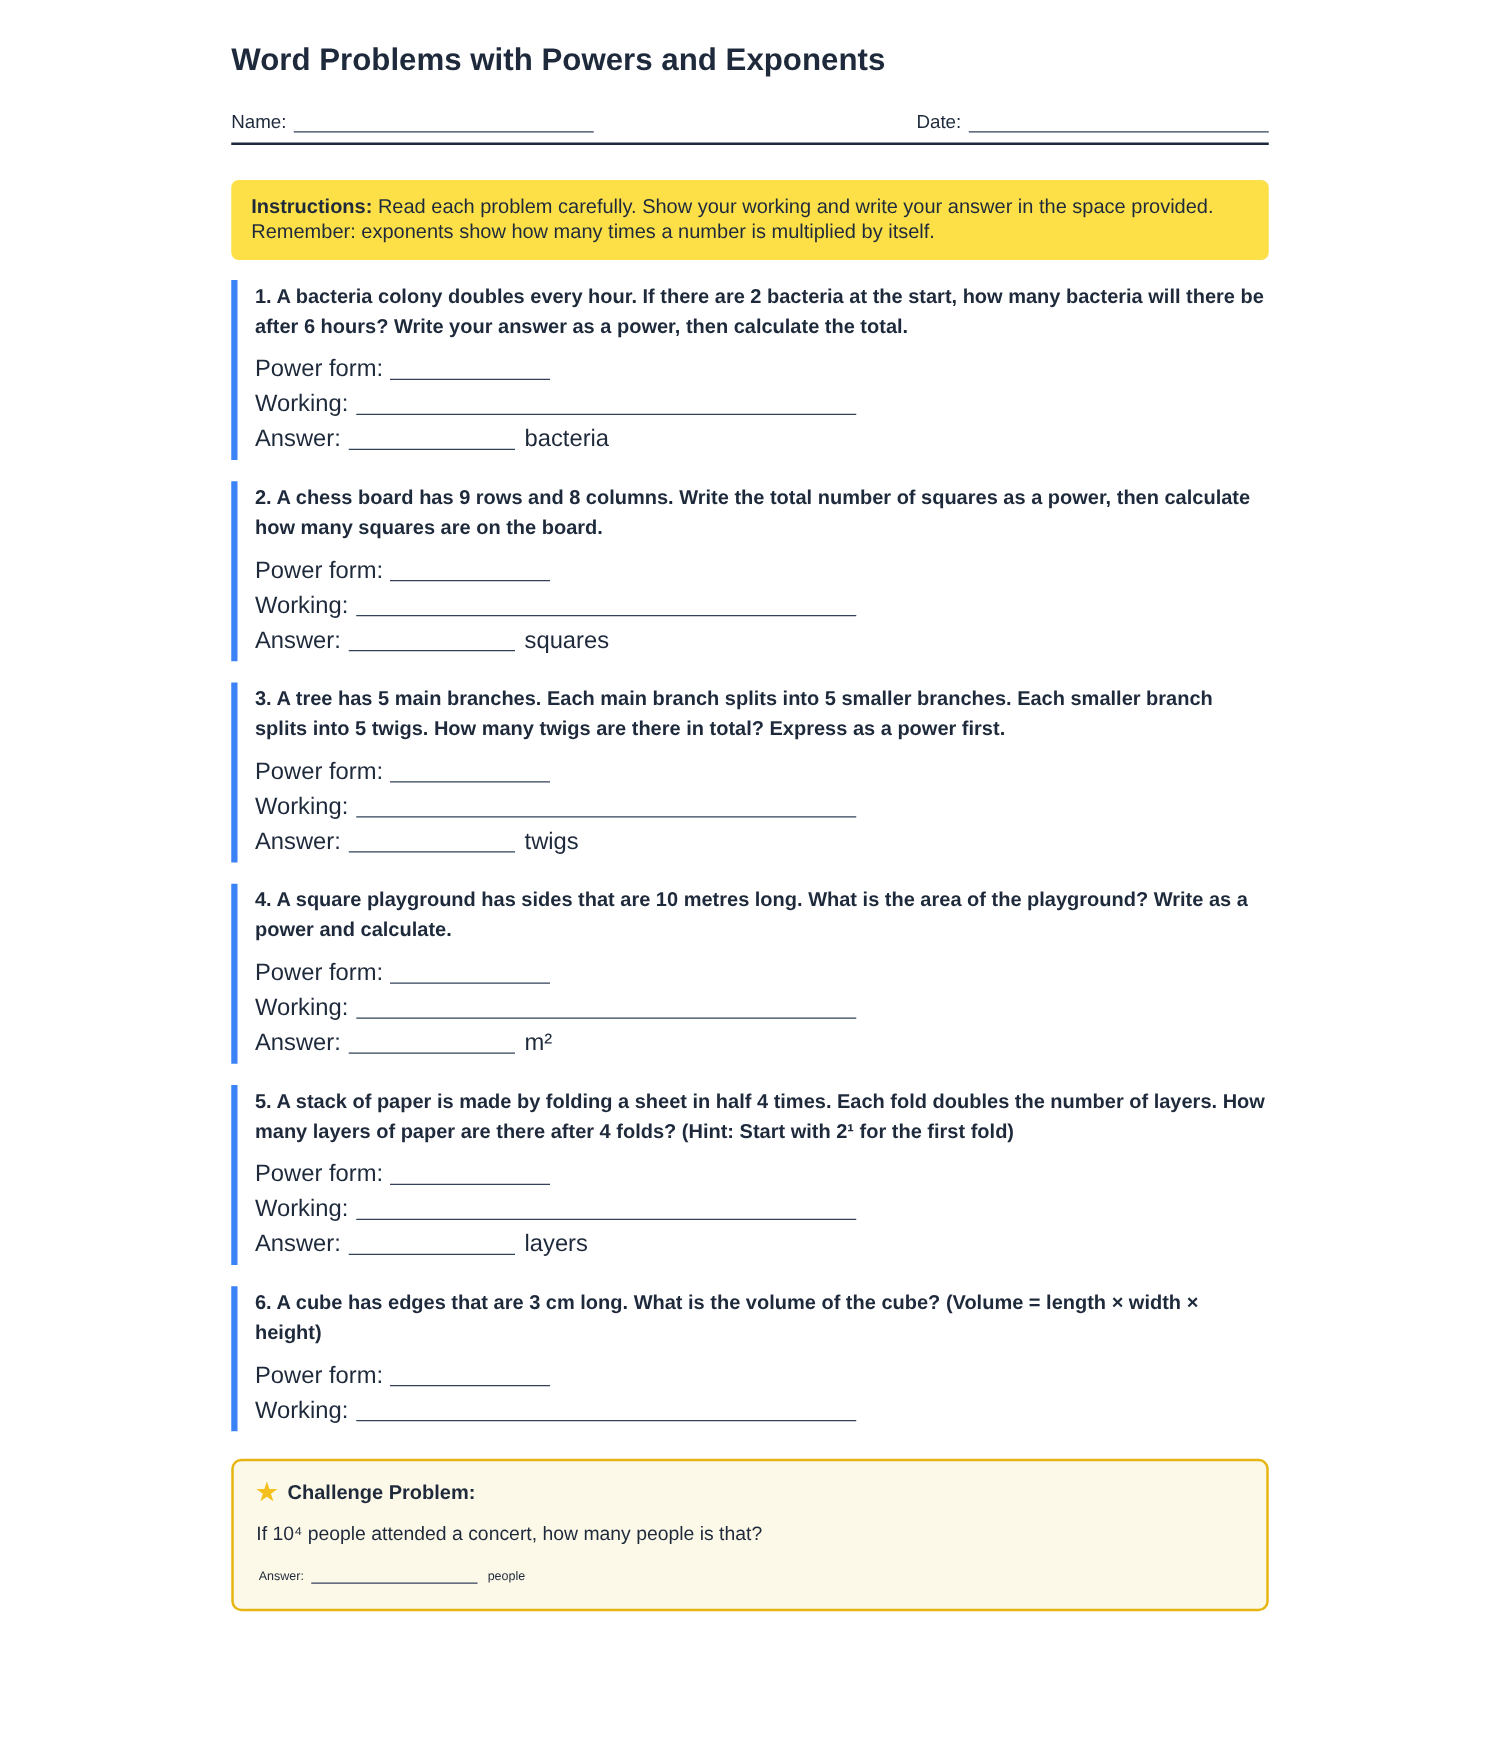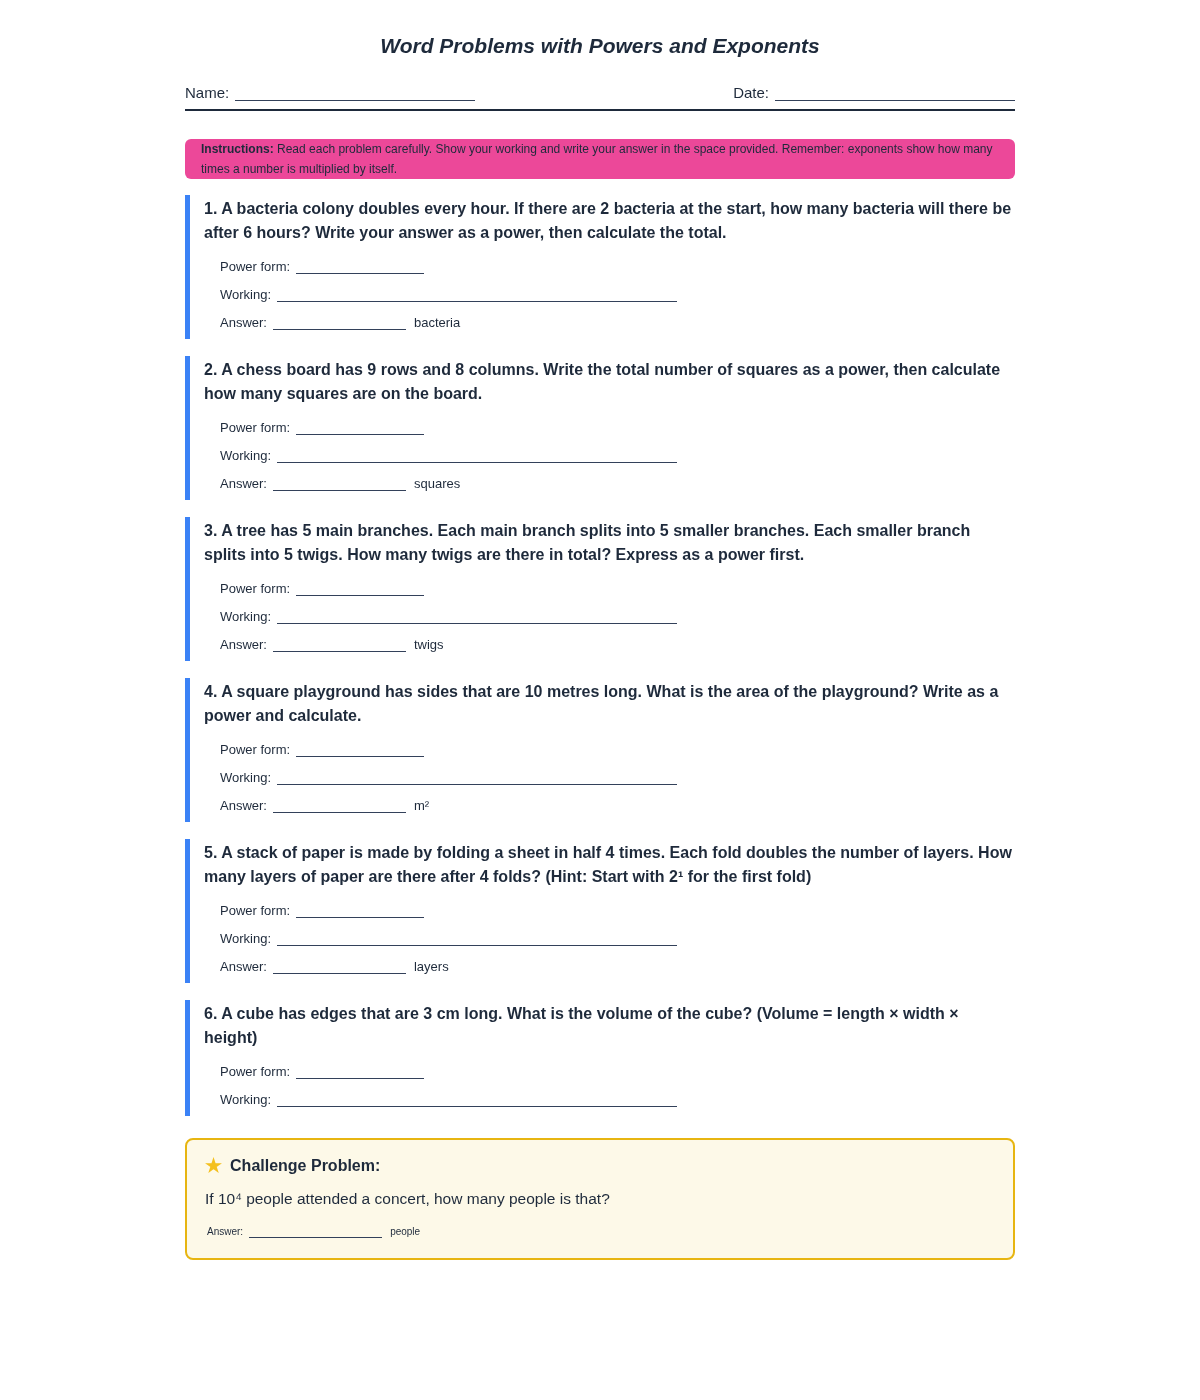--- a/index.html
+++ b/index.html
@@ -6,25 +6,24 @@
   html, body { background: #ffffff; }
   body {
     width: 1200px; height: 1400px;
     font-family: "Liberation Sans", sans-serif;
     color: #1e2a3b;
     position: relative;
   }
   .sheet { width: 830px; margin: 0 auto; padding-top: 34px; }
 
   .title {
-    text-align: center;
-    font-size: 21px;
+    text-align: left;
+    font-size: 25px;
     font-weight: bold;
     color: #1e2a3b;
-    font-style: italic;
   }
 
   .name-date-row {
     display: flex;
     justify-content: space-between;
     align-items: flex-end;
     margin-top: 26px;
     font-size: 15px;
     gap: 16px;
   }
@@ -43,44 +42,44 @@
   .w-answer  { width: 133px; margin-left: 6px; margin-right: 8px; }
 
   .top-rule {
     border: none;
     border-top: 2.5px solid #1e2a3b;
     margin-top: 8px;
   }
 
   .instructions {
     margin-top: 28px;
-    background: #ec4899;
+    background: #fde047;
     border-radius: 6px;
-    padding: 0 16px;
-    font-size: 12px;
+    padding: 12px 16px;
+    font-size: 16px;
     line-height: 20px;
   }
   .instructions b { font-weight: bold; }
 
   .problems { margin-top: 16px; }
   .problem {
     border-left: 5px solid #3b82f6;
     padding: 2px 0 2px 14px;
     margin-bottom: 17px;
   }
   .question {
     font-weight: bold;
     font-size: 16px;
     line-height: 24px;
     margin-bottom: 8px;
   }
   .field-row {
-    margin-left: 16px;
+    margin-left: 0;
     padding: 4px 0;
-    font-size: 13px;
+    font-size: 19px;
     line-height: 20px;
   }
 
   .challenge {
     margin-top: 22px;
     border: 2px solid #e7b511;
     background: #fdf9e8;
     border-radius: 8px;
     padding: 16px 18px 20px 18px;
   }

